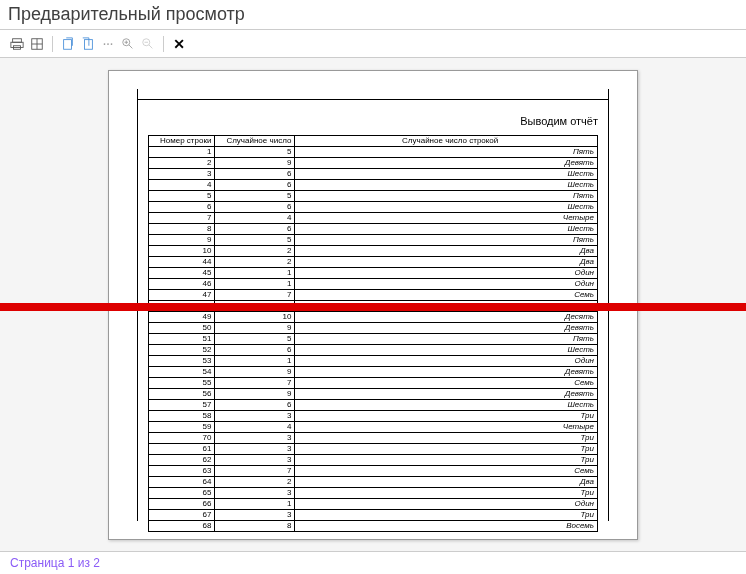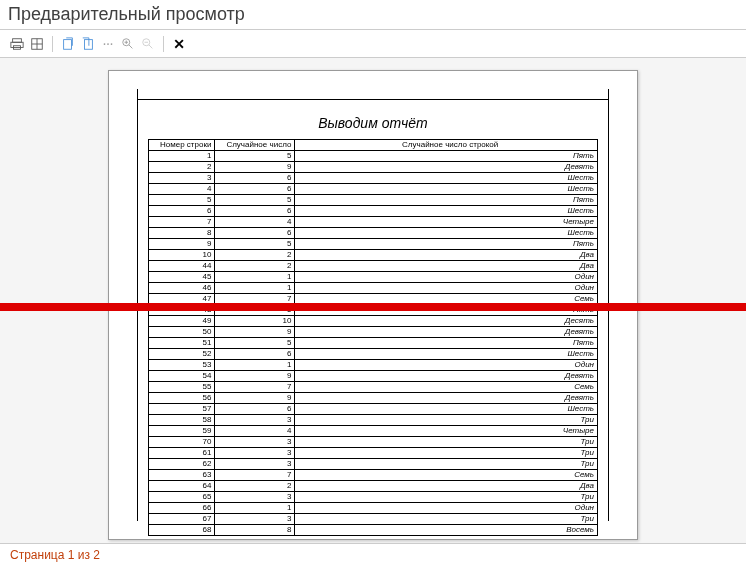--- a/index.html
+++ b/index.html
@@ -6,31 +6,31 @@
 body { font-family: Arial, sans-serif; background: #fff; width: 746px; height: 574px; overflow: hidden; position: relative; }
 .header { padding: 4px 8px; font-size: 18px; color: #404040; border-bottom: 1px solid #ccc;}
 .toolbar { display: flex; align-items: center; gap: 2px; padding: 4px 8px; border-bottom: 1px solid #ccc; height: 28px; }
 .tb-btn { width: 18px; height: 18px; display: flex; align-items: center; justify-content: center; cursor: pointer; font-size: 12px; color: #555; }
 .tb-sep { width: 1px; height: 16px; background: #ccc; margin: 0 4px; }
 .icon-svg { width: 14px; height: 14px; }
 .preview-area { background: #f5f5f5; padding: 12px; height: 500px; position: relative; overflow: hidden; }
 .page { width: 530px; height: 470px; background: #fff; margin: 0 auto; border: 1px solid #999; box-shadow: 1px 1px 3px rgba(0,0,0,0.2); position: relative; padding: 18px 28px; }
 .page-content { border-left: 1px solid #000; border-right: 1px solid #000; height: 100%; position: relative; padding: 0 10px; }
 .corner-line-top { position: absolute; top: 10px; left: 0; right: 0; height: 1px; background: #000; }
-.report-title { text-align: center; font-size: 14px; padding: 26px 0 8px; font-style: italic; }
+.report-title { text-align: right; font-size: 11px; padding: 26px 0 8px; }
 table { border-collapse: collapse; width: 100%; font-size: 8px; }
 th, td { border: 1px solid #000; padding: 0 3px; height: 10px; line-height: 10px; white-space: nowrap; overflow: hidden; }
 th { font-weight: normal; text-align: center; padding-left: 11px; }
 td:nth-child(1) { text-align: right; width: 58px; }
 td:nth-child(2) { text-align: right; width: 80px; }
 td:nth-child(3) { text-align: right; font-style: italic; }
 th:nth-child(1) { width: 58px; }
 th:nth-child(2) { width: 80px; }
 .red-bar { position: absolute; left: 0; right: 0; top: 245px; height: 8px; background: #dd0000; z-index: 10; }
-.statusbar { position: absolute; bottom: 8px; left: 0; right: 0; border-top: 1px solid #ccc; padding: 4px 10px; font-size: 12px; color: #c2410c; background:#fff; }
+.statusbar { position: absolute; bottom: 0; left: 0; right: 0; border-top: 1px solid #ccc; padding: 4px 10px; font-size: 12px; color: #8b5cf6; background:#fff; }
 </style>
 </head>
 <body>
 
 <div class="header">Предварительный просмотр</div>
 
 <div class="toolbar">
   <div class="tb-btn">
     <svg class="icon-svg" viewBox="0 0 16 16">
         <rect x="3" y="2" width="10" height="4" fill="none" stroke="#555"></rect>

